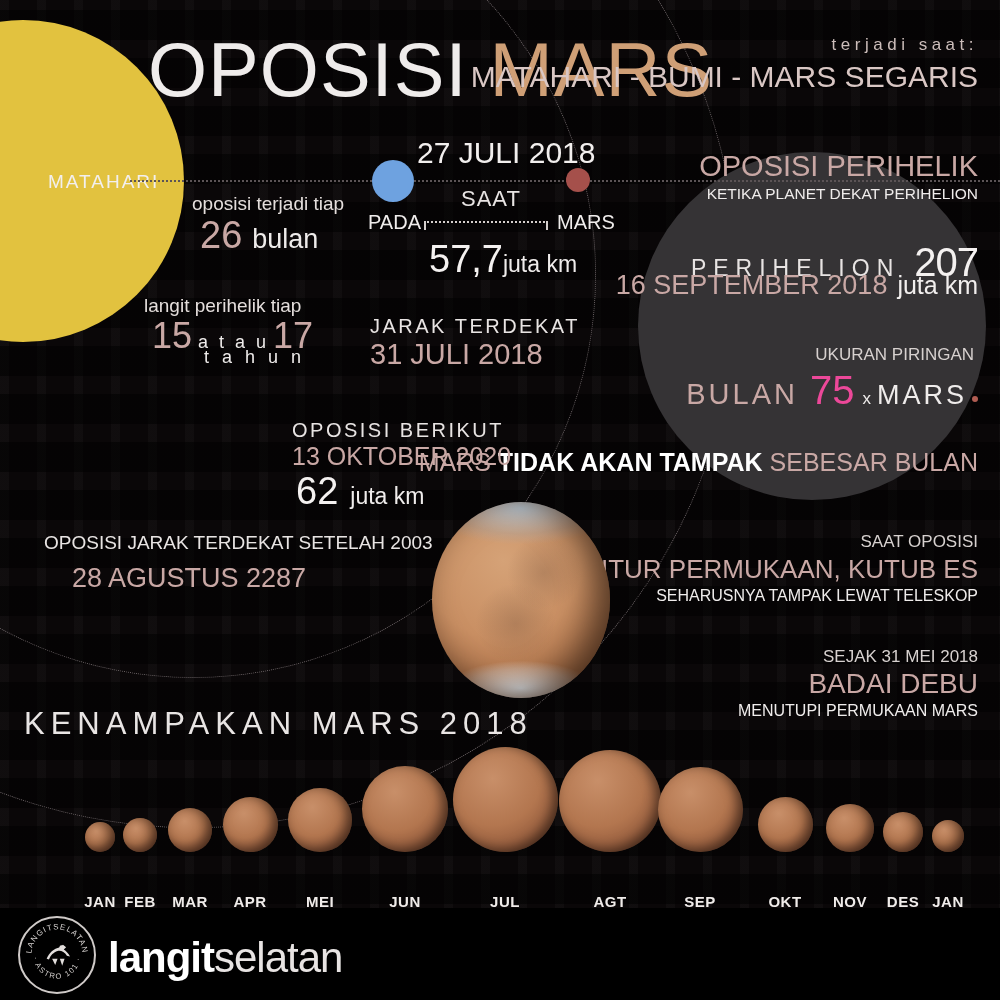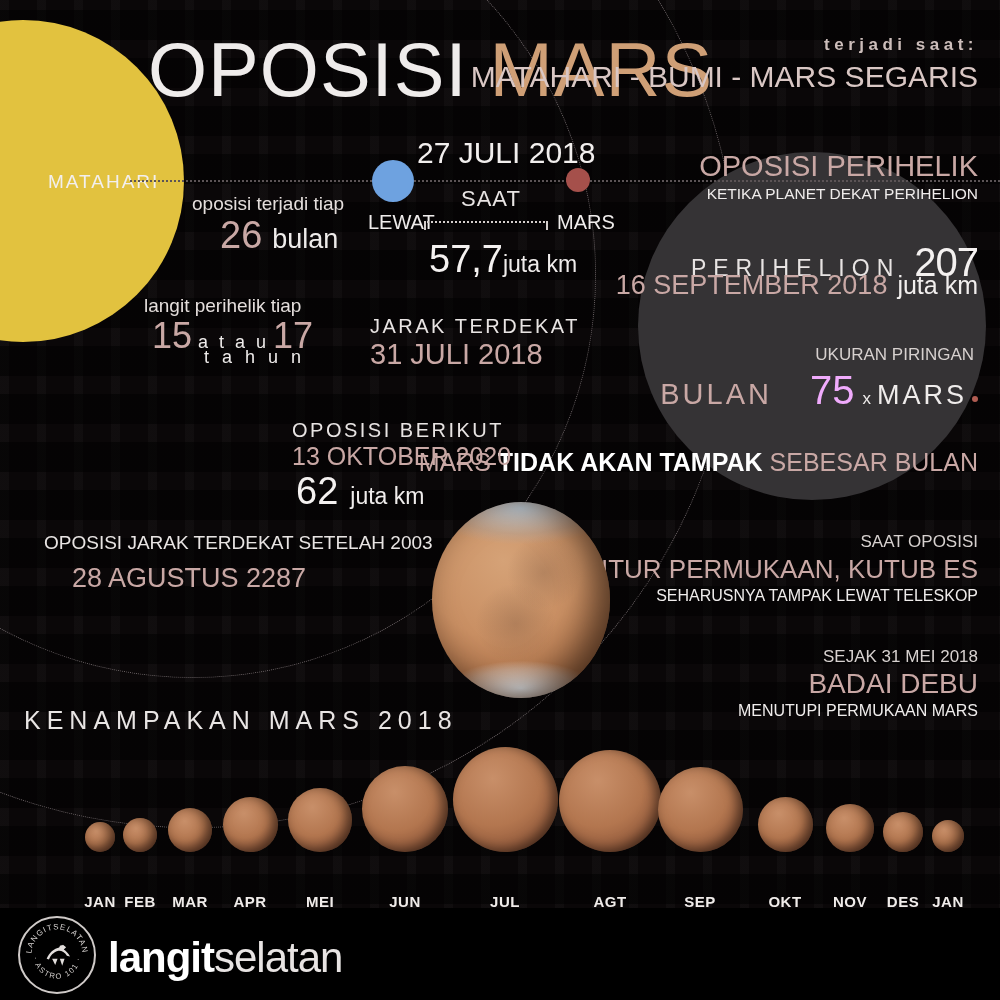--- a/index.html
+++ b/index.html
@@ -76,38 +76,38 @@
   
   .t{ position:absolute; white-space:nowrap; line-height:1; }
   .white{ color:#f2efee; }
 
   
   .title{ left:148px; top:32px; font-size:76px; letter-spacing:1px; font-weight:200; }
   .title .a{ color:#efeceb; }
   .title .b{ color:#cf9f76; }
 
   
-  .terjadi{ right:22px; top:36px; font-size:17px; letter-spacing:4.5px; color:#cdbebb; font-weight:700;text-align:right; }
+  .terjadi{ right:22px; top:36px; font-size:17px; letter-spacing:4.5px; color:#cdbebb; font-weight:400;text-align:right; }
   .segaris{ right:22px; top:62px; font-size:30px; color:#d9c7c4; font-weight:400; letter-spacing:0px; }
   .berlawanan{ right:22px; top:100px; font-size:17.5px; color:#e6e2e1; font-weight:400; }
 
   .perihelik{ right:22px; top:152px; font-size:29px; color:#c9a8a5; font-weight:400;text-align:center; }
   .ketika{ right:22px; top:186px; font-size:15.5px; color:#efeceb; font-weight:400; }
 
   .perihelion-w{ right:22px; top:242px; }
   .perihelion-w .lbl{ font-size:23px; letter-spacing:7px; color:#e8e4e3; font-weight:300; }
   .perihelion-w .num{ font-size:40px; color:#f4f1f0; font-weight:300; letter-spacing:-1px; }
   .sep-date{ right:22px; top:272px; }
   .sep-date .d{ font-size:27px; color:#c9a8a5; font-weight:400;text-align:right; }
   .sep-date .u{ font-size:25px; color:#f2efee; font-weight:300; }
 
   .ukuran{ right:26px; top:346px; font-size:17px; color:#d7d1cf; font-weight:400; }
   .bulanx{ right:22px; top:370px; }
   .bulanx .b1{ font-size:29px; letter-spacing:3px; color:#c9a8a5; font-weight:300; }
-  .bulanx .n{ font-size:40px; color:#f0abfc; font-weight:300;margin-left:26px; }
+  .bulanx .n{ font-size:40px; color:#ec4899; font-weight:300; }
   .bulanx .x{ font-size:17px; color:#efeceb; font-weight:300; }
   .bulanx .b2{ font-size:27px; letter-spacing:3px; color:#efeceb; font-weight:300; }
   .mars-scale-dot{
     display:inline-block; width:6px; height:6px; border-radius:50%;
     background:#b05c52; vertical-align:middle; margin-left:5px; margin-bottom:2px;
   }
 
   .tidak{ right:22px; top:450px; font-size:25px; font-weight:400;margin-left:32px; }
   .tidak .s1{ color:#c9a8a5; }
   .tidak .s2{ color:#ffffff; font-weight:700; }
@@ -130,21 +130,21 @@
     position:absolute; left:424px; top:221px; width:124px; height:9px;
     border-top:2px dotted #d4cecc; border-left:2px solid #d4cecc; border-right:2px solid #d4cecc;
   }
   .dist-val{ left:429px; top:240px; }
   .dist-val .n{ font-size:38px; color:#f4f1f0; font-weight:300; }
   .dist-val .u{ font-size:23px; color:#efeceb; font-weight:300; }
 
   
   .op-tiap{ left:192px; top:194px; font-size:19px; color:#e4dedc; font-weight:400; }
   .op-tiap-v{ left:200px; top:216px; }
-  .op-tiap-v .n{ font-size:38px; color:#c9a8a5; font-weight:300;margin-left:20px; }
+  .op-tiap-v .n{ font-size:38px; color:#c9a8a5; font-weight:300; }
   .op-tiap-v .u{ font-size:27px; color:#efeceb; font-weight:300; }
 
   .peri-tiap{ left:144px; top:296px; font-size:19px; color:#e4dedc; font-weight:400; }
   .peri-v{ left:152px; top:318px; }
   .peri-v .n{ font-size:36px; color:#c9a8a5; font-weight:300; }
   .peri-v .u{ font-size:18px; color:#efeceb; font-weight:300; letter-spacing:3px; }
   .peri-thn{ left:204px; top:348px; font-size:18px; color:#efeceb; font-weight:300; letter-spacing:4px; }
 
   .jt-lbl{ left:370px; top:316px; font-size:20px; color:#e8e4e3; font-weight:400; letter-spacing:2.5px; }
   .jt-date{ left:370px; top:340px; font-size:29px; color:#c9a8a5; font-weight:400; }
@@ -152,21 +152,21 @@
   .ob-lbl{ left:292px; top:420px; font-size:20px; color:#e8e4e3; font-weight:400; letter-spacing:2.5px; }
   .ob-date{ left:292px; top:444px; font-size:25px; color:#c9a8a5; font-weight:400; }
   .ob-val{ left:296px; top:472px; }
   .ob-val .n{ font-size:38px; color:#f4f1f0; font-weight:300; }
   .ob-val .u{ font-size:23px; color:#efeceb; font-weight:300; }
 
   .dekat-lbl{ left:44px; top:533px; font-size:19px; color:#e8e4e3; font-weight:400; }
   .dekat-date{ left:72px; top:565px; font-size:27px; color:#c9a8a5; font-weight:400; }
 
   
-  .kenampakan{ left:24px; top:708px; font-size:25px; color:#e9e5e4; font-weight:400; letter-spacing:6px; }
+  .kenampakan{ left:24px; top:708px; font-size:31px; color:#e9e5e4; font-weight:400; letter-spacing:6px; }
 
   
   .months{ position:absolute; left:0; top:760px; width:1000px; height:150px; }
   .mcell{ position:absolute; bottom:0; text-align:center; }
   .mdisc{
     position:absolute; border-radius:50%;
     background:
       radial-gradient(circle at 38% 30%, #c88f69 0%, #b3764f 48%, #8e5639 80%, #4e2d1c 100%);
     box-shadow: inset -5px -3px 12px rgba(0,0,0,.5);
   }
@@ -233,21 +233,21 @@
 
   <div class="t saat-op">SAAT OPOSISI</div>
   <div class="t fitur">FITUR PERMUKAAN, KUTUB ES</div>
   <div class="t seharusnya">SEHARUSNYA TAMPAK LEWAT TELESKOP</div>
 
   <div class="t sejak">SEJAK 31 MEI 2018</div>
   <div class="t badai">BADAI DEBU</div>
   <div class="t menutupi">MENUTUPI PERMUKAAN MARS</div>
 
   <div class="t date-juli">27 JULI 2018</div>
-  <div class="t lbl-bumi">LEWAT</div>
+  <div class="t lbl-bumi">PADA</div>
   <div class="t lbl-mars">MARS</div>
   <div class="t lbl-jarak">SAAT</div>
   <div class="dist-line"></div>
   <div class="t dist-val">
     <span class="n">57,7</span><span class="u">juta km</span>
   </div>
 
   <div class="mars-globe"></div>
 
   <div class="t op-tiap">oposisi terjadi tiap</div>

